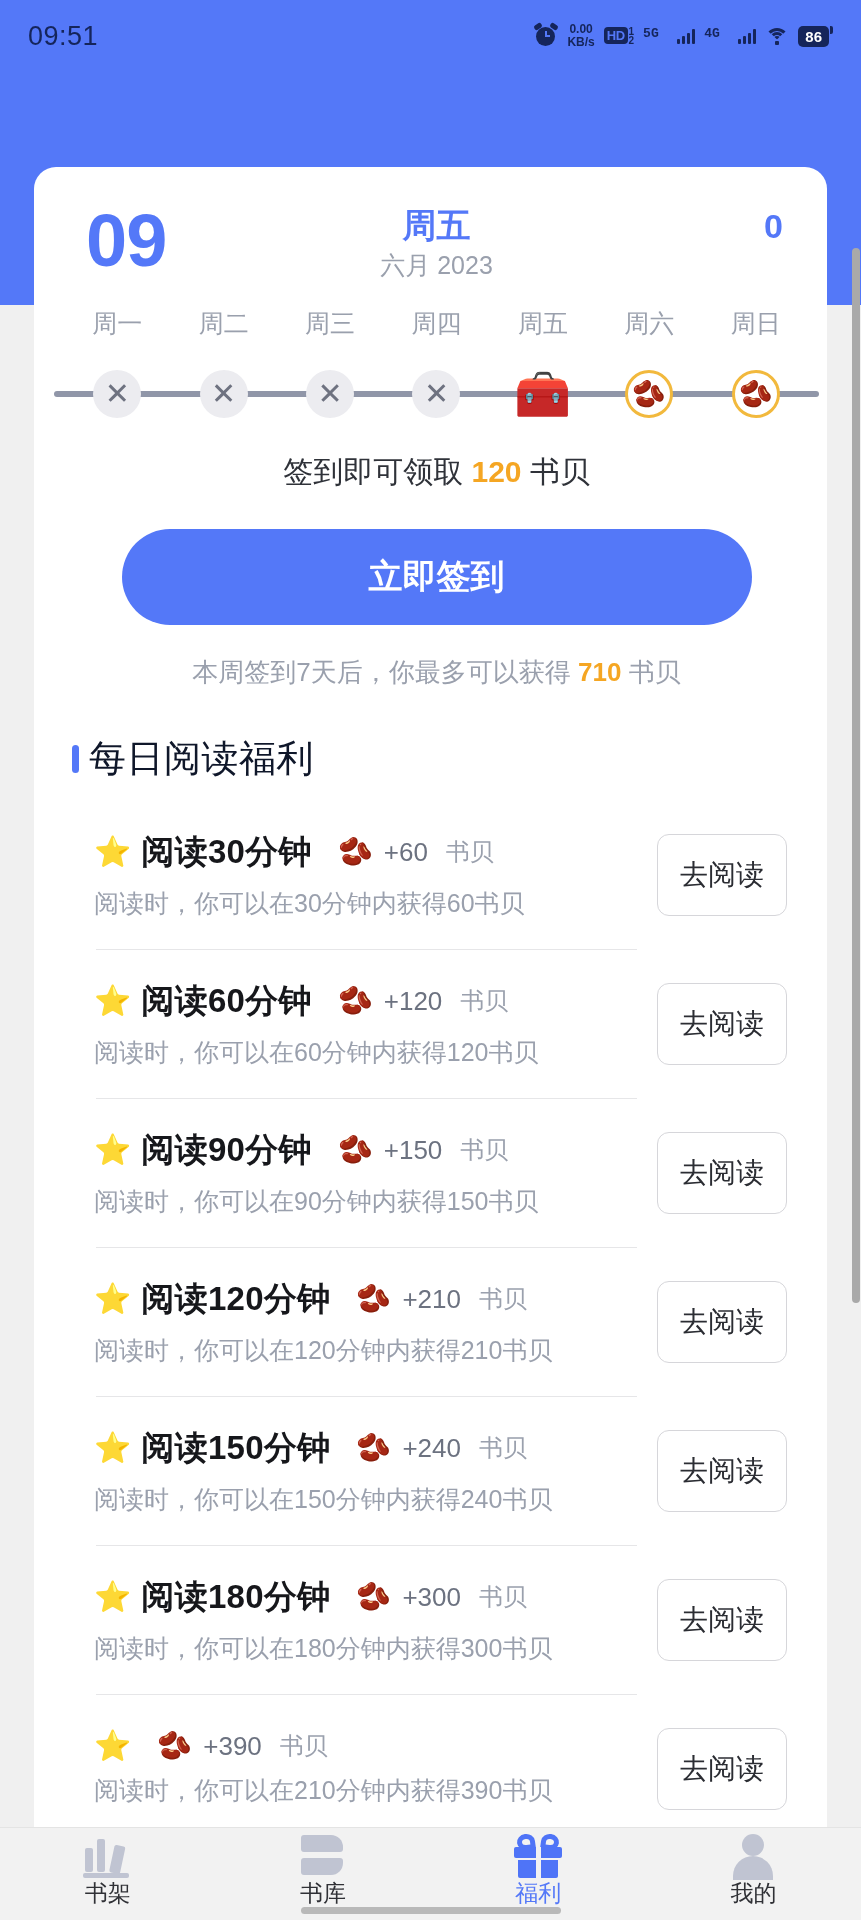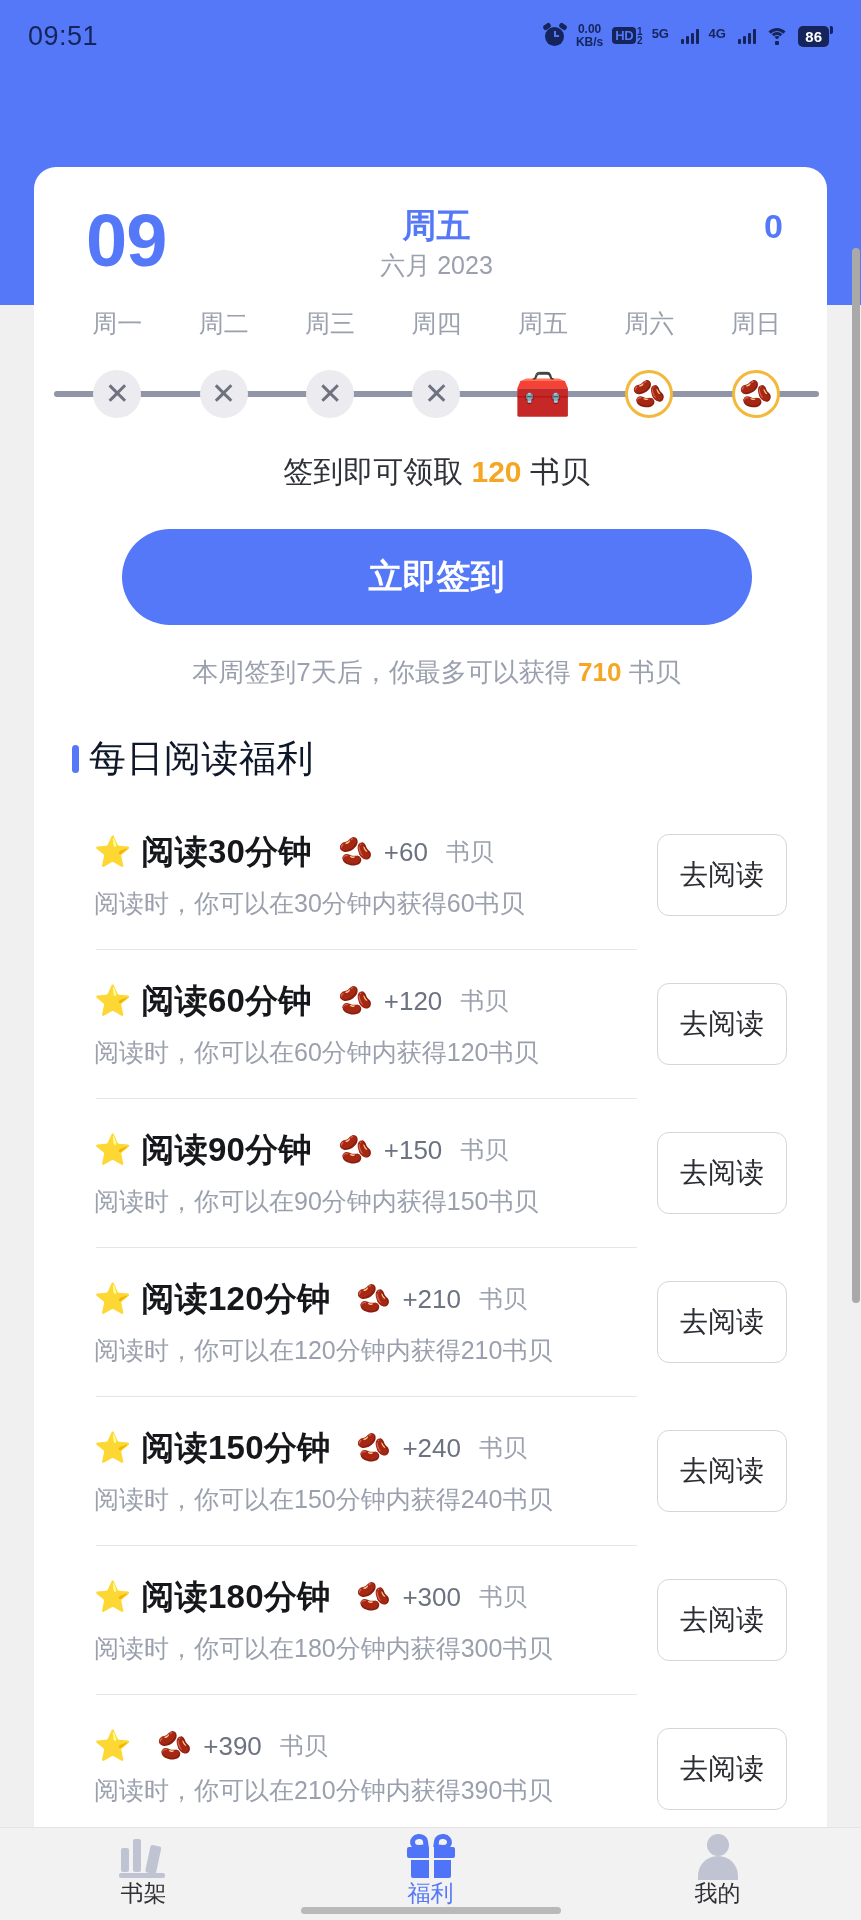--- a/index.html
+++ b/index.html
@@ -26,21 +26,21 @@
   .alarm-icon .ear-r { position:absolute; right:0px; top:0px; width:8px;height:5px;background:#15255b;transform:rotate(35deg);border-radius:2px;}
   .alarm-icon .hand { position:absolute; left:11px; top:7px; width:2px;height:6px;background:#5478f8;}
   .alarm-icon .hand2 { position:absolute; left:11px; top:11px; width:5px;height:2px;background:#5478f8;}
   .kbs { font-size: 12px; line-height: 13px; color:#15255b; font-weight: 600; text-align:center;}
   .hd-wrap { display:flex; align-items:flex-start; }
   .hd-badge {
     background:#15255b; color:#5478f8; font-size:13px; font-weight:800;
     border-radius:4px; padding: 2px 3px; line-height:13px; letter-spacing:-0.5px;
   }
   .hd-sub { font-size:10px; line-height:9px; color:#15255b; font-weight:700; margin-left:1px; }
-  .sig-group { display:flex; align-items:center; gap:12px; }
+  .sig-group { display:flex; align-items:center; gap:18px;font-family:Liberation Mono, monospace; }
   .sig-label { font-size:13px; font-weight:800; color:#15255b; line-height:12px; margin-right:0px; align-self:flex-start;}
   .bars { display:flex; align-items:flex-end; gap:1.5px; height:16px; }
   .bars i { width:3.5px; background:#15255b; display:block; border-radius:1px;}
   .bars i:nth-child(1){height:5px;} .bars i:nth-child(2){height:8px;}
   .bars i:nth-child(3){height:11px;} .bars i:nth-child(4){height:15px;}
   .wifi-icon { width:24px;height:19px;position:relative;}
   .wifi-icon .arc {
     position:absolute; left:50%; transform:translateX(-50%);
     border:3px solid #15255b; border-bottom-color:transparent;
     border-left-color:transparent; border-right-color:transparent; border-radius:50%;
@@ -477,20 +477,29 @@
       <div class="ico-shelf">
         <i class="b1"></i>
           <i class="b2"></i>
           <i class="b3"></i>
           <i class="base"></i>
       </div>
     </div>
     <div class="nav-label">书架</div>
   </div>
 
+  <div class="nav-item">
+    <div class="nav-icon">
+      <div class="ico-lib">
+        <i class="p1"></i>
+          <i class="p2"></i>
+      </div>
+    </div>
+    <div class="nav-label">书库</div>
+  </div>
 
   <div class="nav-item active">
     <div class="nav-icon">
       <div class="ico-gift">
         <span class="bowl"></span>
           <span class="bowr"></span>
         <span class="lid"></span>
           <span class="box"></span>
           <span class="slit"></span>
       </div>

